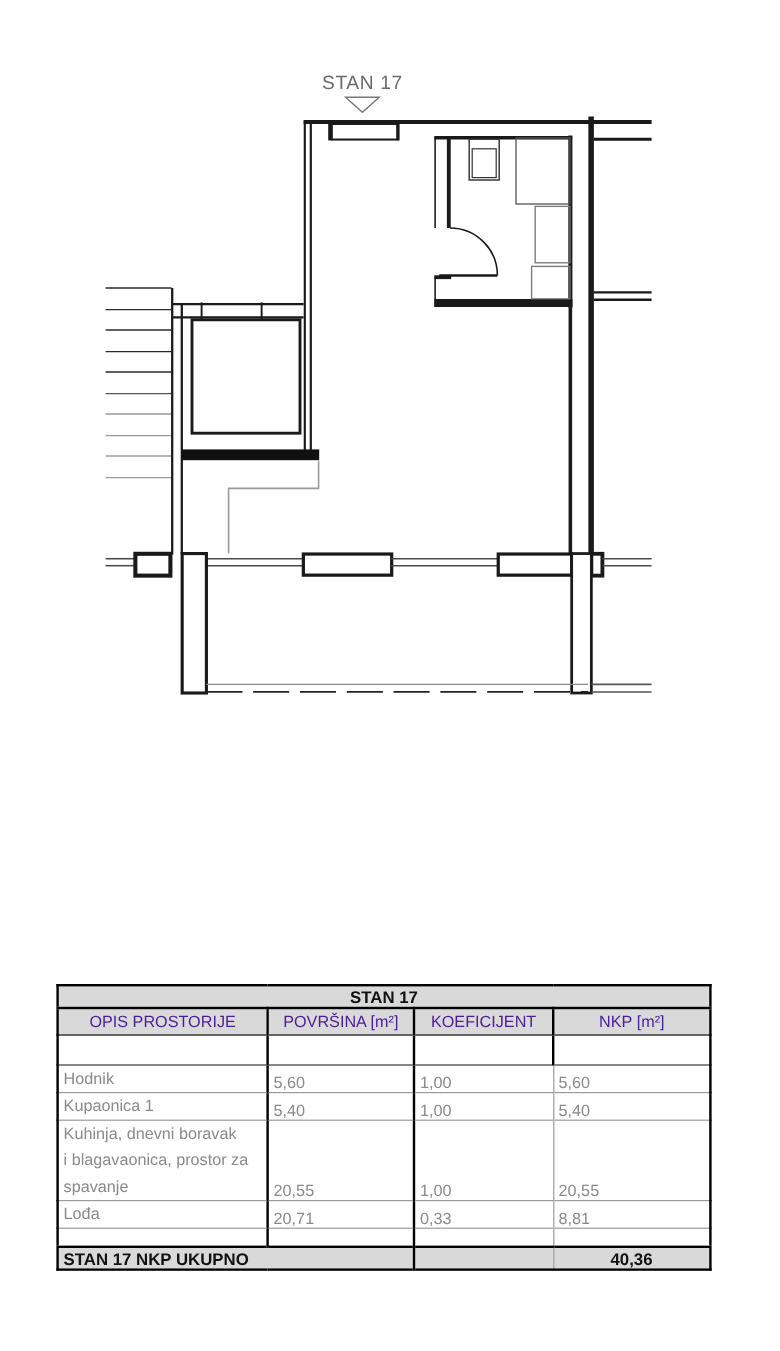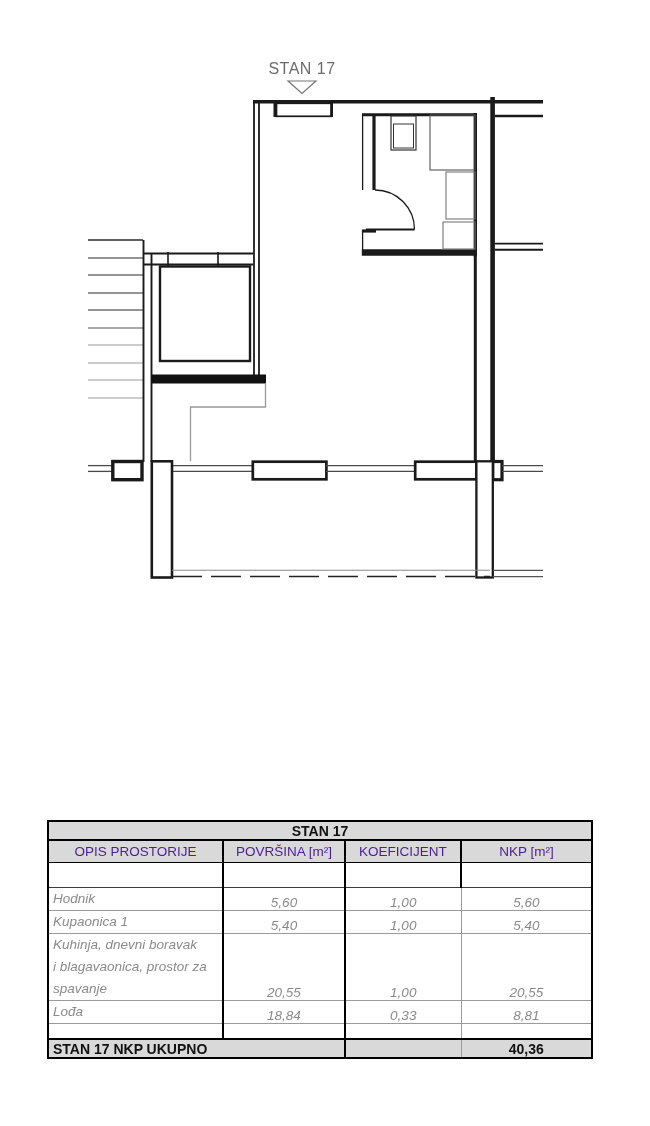--- a/index.html
+++ b/index.html
@@ -14,24 +14,24 @@
   #area-table col.c2{width:122px}
   #area-table col.c3{width:116px}
   #area-table col.c4{width:131px}
   #area-table td,#area-table th{padding:0 4px;overflow:hidden;}
   .r-title th{background:#d9d9d9;color:#111;font-weight:bold;font-size:14px;text-align:center;
               height:17px;border-bottom:2px solid #000;}
   .r-head td{background:#d9d9d9;color:#4c1d95;font-weight:normal;text-align:center;height:21px;
              border-bottom:1.5px solid #000;border-left:2px solid #000;}
   .r-empty1 td{height:24px;border-bottom:1.5px solid #3a3a3a;border-left:2px solid #000;}
   .r-body td{color:#8a8a8a;height:19px;vertical-align:bottom;padding-bottom:2px;
-             border-bottom:1px solid #9b9b9b;font-style:italic;}
+             border-bottom:1px solid #9b9b9b;}
   .r-kuhinja td{height:66px;}
   .cell-opis{text-align:left;white-space:pre-line;line-height:22px;}
-  .cell-num{text-align:center;}
+  .cell-num{text-align:left;}
   .bl-black{border-left:2px solid #000;}
   .bl-gray{border-left:1px solid #9b9b9b;}
   .r-empty2 td{height:14px;}
   .r-total td{background:#d9d9d9;color:#111;font-weight:bold;font-size:14px;height:17px;
               border-top:2.5px solid #000;vertical-align:middle;}
   .r-total .cell-num{text-align:center;}
 </style>
 </head>
 <body>
 
@@ -184,21 +184,21 @@
       <td class="cell-opis">Kuhinja, dnevni boravak
 i blagavaonica, prostor za
 spavanje</td>
       <td class="cell-num bl-black">20,55</td>
       <td class="cell-num bl-black">1,00</td>
       <td class="cell-num bl-gray">20,55</td>
     </tr>
 
     <tr class="r-body">
       <td class="cell-opis">Lođa</td>
-      <td class="cell-num bl-black">18,84</td>
+      <td class="cell-num bl-black">20,71</td>
       <td class="cell-num bl-black">0,33</td>
       <td class="cell-num bl-gray">8,81</td>
     </tr>
 
     <tr class="r-empty2">
       <td></td>
       <td class="bl-black"></td>
       <td class="bl-black"></td>
       <td class="bl-gray"></td>
     </tr>

